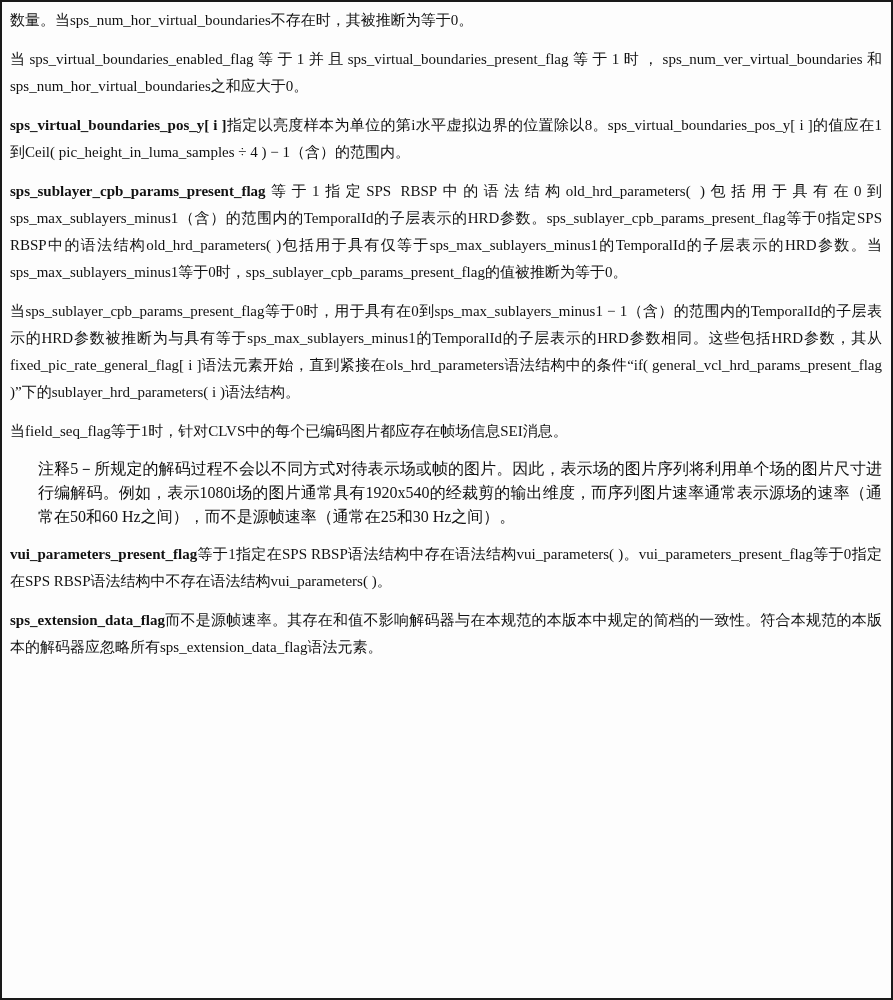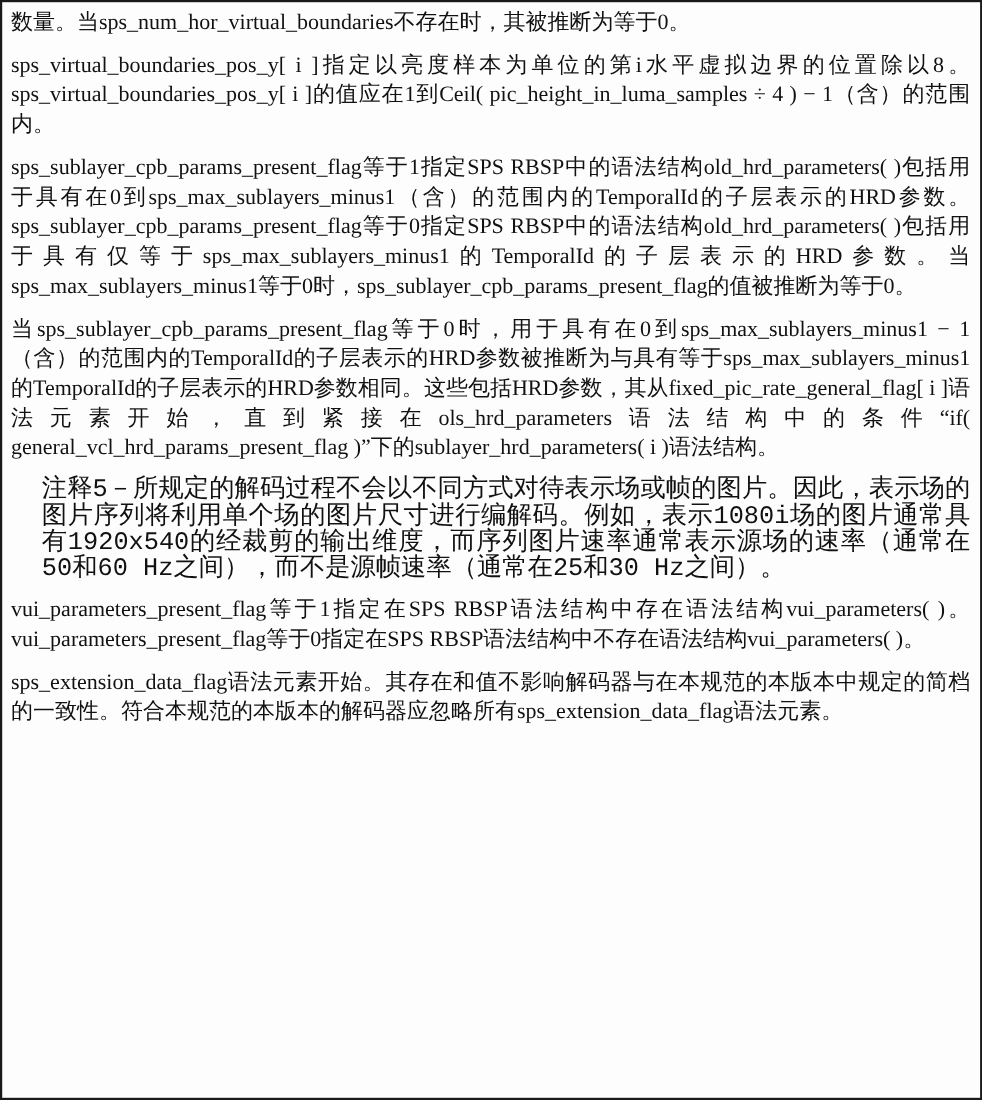--- a/index.html
+++ b/index.html
@@ -18,55 +18,56 @@
     width: 893px;
     height: 1000px;
     background: #fdfdfd;
     border: 2px solid #1a1a1a;
     padding: 5px 9px 2px 8px;
     overflow: hidden;
     color: #111111;
   }
   .para {
     margin: 0 0 12px 0;
-    font-size: 20px;
+    font-size: 15px;
     line-height: 27px;
     text-align: justify;
     word-break: break-word;
   }
   .para:last-child {
     margin-bottom: 0;
   }
   .para .lead {
-    font-weight: normal;
+    font-weight: bold;
   }
   .para.note {
     margin-left: 28px;
-    font-size: 23px;
+    font-size: 16px;
     line-height: 24px;
-    font-family: Liberation Mono, monospace;
   }
 </style>
 </head>
 <body>
 
 <div class="page">
 
   <p class="para"><span>数量。当sps_num_hor_virtual_boundaries不存在时，其被推断为等于0。</span></p>
 
+  <p class="para"><span>当sps_virtual_boundaries_enabled_flag等于1并且sps_virtual_boundaries_present_flag等于1时，sps_num_ver_virtual_boundaries和sps_num_hor_virtual_boundaries之和应大于0。</span></p>
 
   <p class="para"><b class="lead">sps_virtual_boundaries_pos_y[ i ]</b><span>指定以亮度样本为单位的第i水平虚拟边界的位置除以8。sps_virtual_boundaries_pos_y[ i ]的值应在1到Ceil( pic_height_in_luma_samples ÷ 4 ) − 1（含）的范围内。</span></p>
 
 
   <p class="para"><b class="lead">sps_sublayer_cpb_params_present_flag</b><span>等于1指定SPS RBSP中的语法结构old_hrd_parameters( )包括用于具有在0到sps_max_sublayers_minus1（含）的范围内的TemporalId的子层表示的HRD参数。sps_sublayer_cpb_params_present_flag等于0指定SPS RBSP中的语法结构old_hrd_parameters( )包括用于具有仅等于sps_max_sublayers_minus1的TemporalId的子层表示的HRD参数。当sps_max_sublayers_minus1等于0时，sps_sublayer_cpb_params_present_flag的值被推断为等于0。</span></p>
 
   <p class="para"><span>当sps_sublayer_cpb_params_present_flag等于0时，用于具有在0到sps_max_sublayers_minus1 − 1（含）的范围内的TemporalId的子层表示的HRD参数被推断为与具有等于sps_max_sublayers_minus1的TemporalId的子层表示的HRD参数相同。这些包括HRD参数，其从fixed_pic_rate_general_flag[ i ]语法元素开始，直到紧接在ols_hrd_parameters语法结构中的条件“if( general_vcl_hrd_params_present_flag )”下的sublayer_hrd_parameters( i )语法结构。</span></p>
 
 
+  <p class="para"><span>当field_seq_flag等于1时，针对CLVS中的每个已编码图片都应存在帧场信息SEI消息。</span></p>
 
   <p class="para note"><span>注释5－所规定的解码过程不会以不同方式对待表示场或帧的图片。因此，表示场的图片序列将利用单个场的图片尺寸进行编解码。例如，表示1080i场的图片通常具有1920x540的经裁剪的输出维度，而序列图片速率通常表示源场的速率（通常在50和60 Hz之间），而不是源帧速率（通常在25和30 Hz之间）。</span></p>
 
   <p class="para"><b class="lead">vui_parameters_present_flag</b><span>等于1指定在SPS RBSP语法结构中存在语法结构vui_parameters( )。vui_parameters_present_flag等于0指定在SPS RBSP语法结构中不存在语法结构vui_parameters( )。</span></p>
 
 
-  <p class="para"><b class="lead">sps_extension_data_flag</b><span>语法元素开始。其存在和值不影响解码器与在本规范的本版本中规定的简档的一致性。符合本规范的本版本的解码器应忽略所有sps_extension_data_flag语法元素。</span></p>
+  <p class="para"><b class="lead">sps_extension_data_flag</b><span>而不是源帧速率。其存在和值不影响解码器与在本规范的本版本中规定的简档的一致性。符合本规范的本版本的解码器应忽略所有sps_extension_data_flag语法元素。</span></p>
 
 </div>
 
 </body></html>

